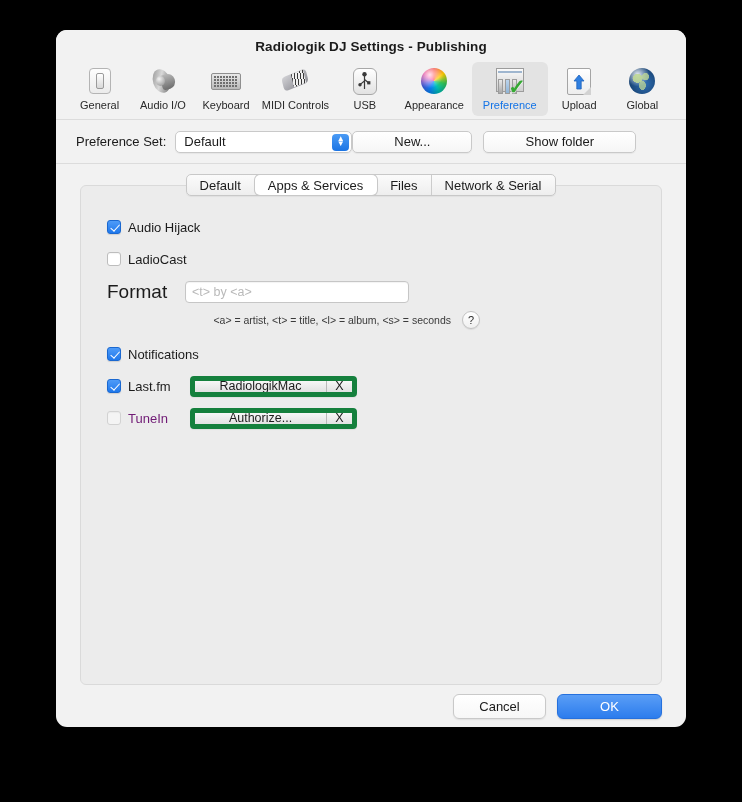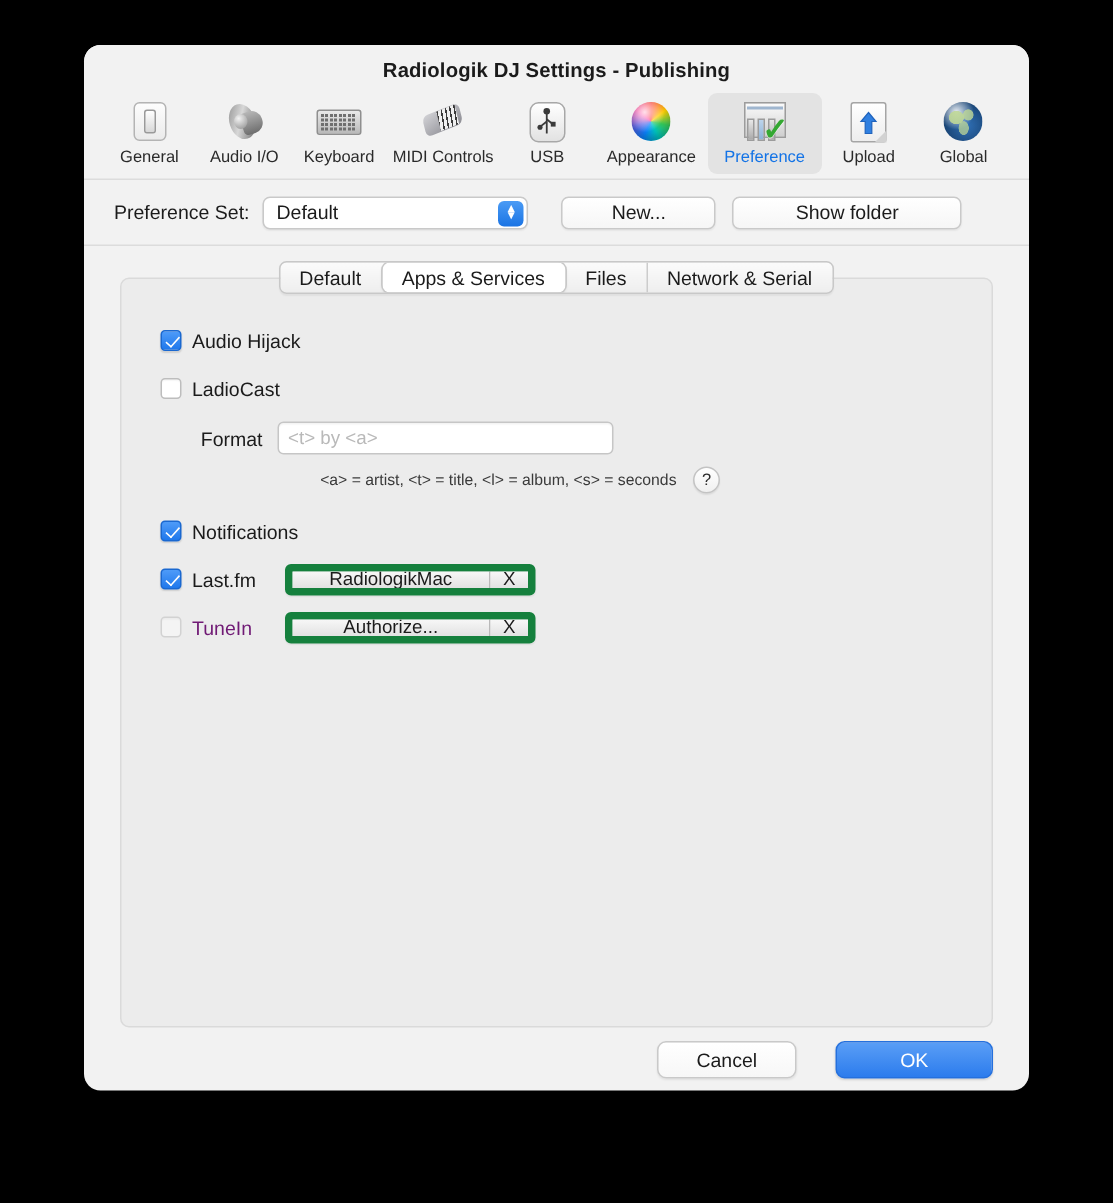--- a/index.html
+++ b/index.html
@@ -259,21 +259,21 @@
   .btn-plain {
     height: 22px;
     background: linear-gradient(#ffffff,#f6f6f6);
     border: 1px solid #c9c9c9;
     border-radius: 5px;
     font-size: 13px; color: #1b1b1b;
     font-family: inherit;
     box-shadow: 0 1px 1px rgba(0,0,0,.05);
     cursor: default;
   }
-  .btn-new { width: 103px; margin-left: 22px; }
+  .btn-new { width: 120px; }
   .btn-showfolder { width: 153px; margin-left: 11px; }
 
   
   .tabwrap {
     position: relative;
     flex: 1;
     padding: 0 24px;
   }
   .tabbar {
     position: absolute;
@@ -348,22 +348,21 @@
     border: 1px solid #bdbdbd;
     box-shadow: inset 0 1px 1px rgba(0,0,0,.04);
   }
   .cb.dim { border-color: #d2d2d2; background: #f4f4f4; }
 
   .cb-label { font-size: 13px; color: #1b1b1b; }
 
   .formrow { margin: 6px 0 0 0; height: 24px; }
   .form-label {
     width: 68px;
-    font-size: 13px; color: #1b1b1b;
-    text-align: right;
+    font-size: 19px; color: #1b1b1b;
     margin-right: 10px;
   }
   .textfield {
     width: 224px; height: 22px;
     background: #ffffff;
     border: 1px solid #c6c6c6;
     border-radius: 4px;
     padding: 0 6px;
     font-size: 12.5px;
     font-family: inherit;
@@ -423,21 +422,21 @@
   .seg.dim .seg-main, .seg.dim .seg-x { color: #1b1b1b; }
 
   .sp-mid { margin-top: 14px; }
 
   
   .footer {
     position: absolute;
     left: 24px; right: 24px; bottom: 0;
     height: 42px;
     display: flex; align-items: center; justify-content: flex-end;
-    gap: 26px;
+    gap: 11px;
   }
   .btn-cancel {
     width: 93px; height: 25px;
     background: linear-gradient(#ffffff,#f7f7f7);
     border: 1px solid #c9c9c9;
     border-radius: 6px;
     font-size: 13px; color: #1b1b1b;
     font-family: inherit;
     box-shadow: 0 1px 1.5px rgba(0,0,0,.08);
     cursor: default;

